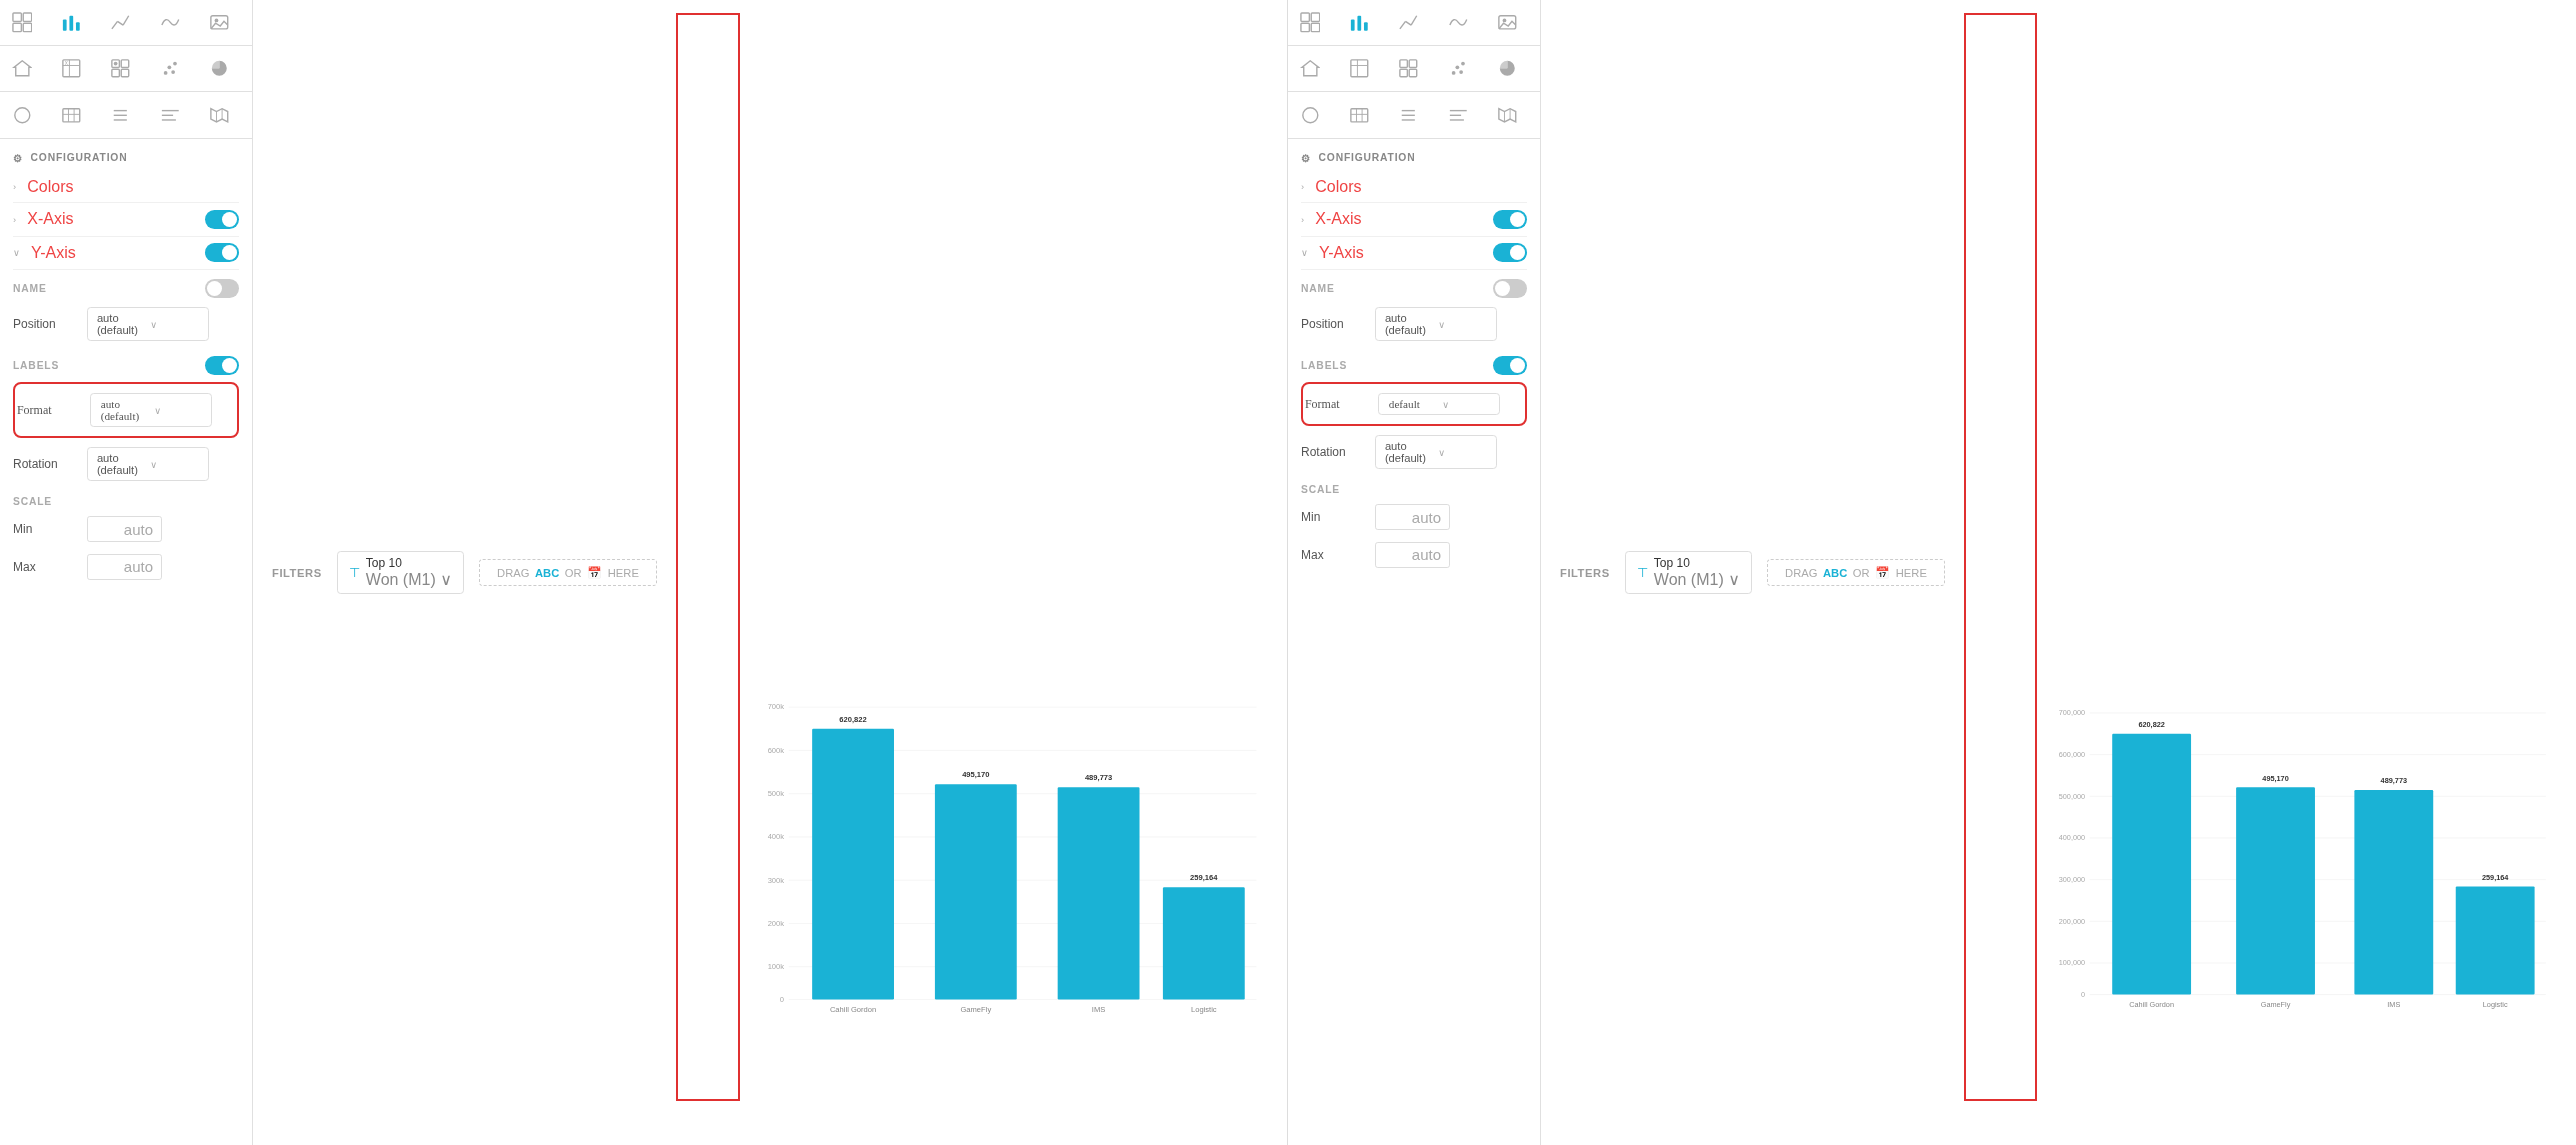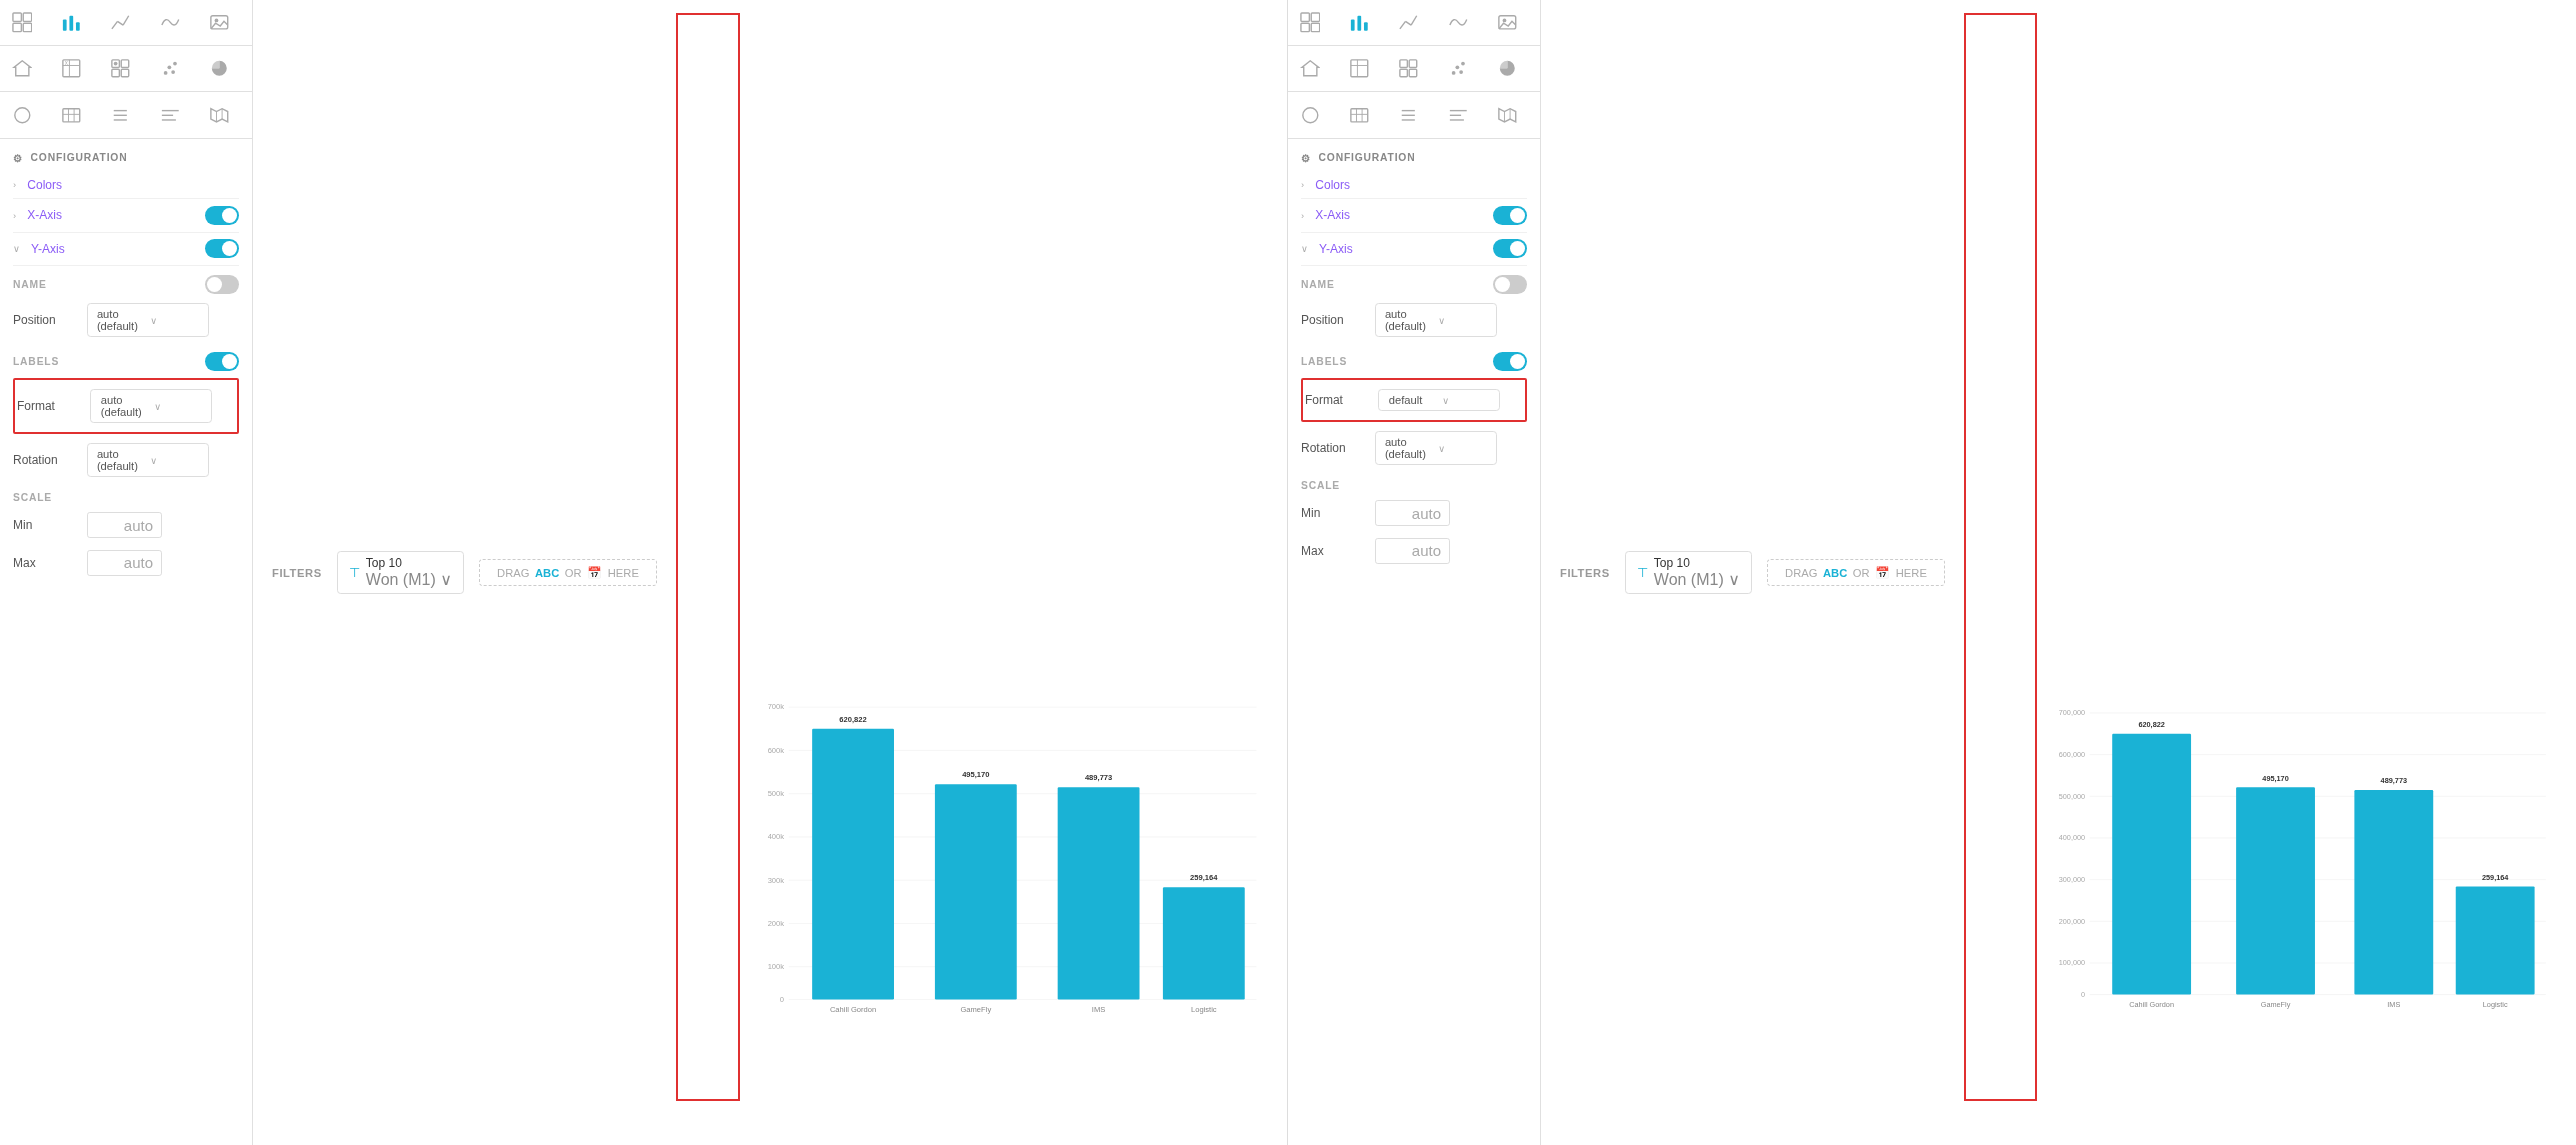--- a/index.html
+++ b/index.html
@@ -67,22 +67,22 @@
       display: flex;
       align-items: center;
       padding: 6.6px 0;
       border-bottom: 0.9px solid #f0f0f0;
       font-size: 12px;
       color: #333;
       gap: 7.5px;
     }
     .config-row .label {
       flex: 1;
-      color: #8b5cf6;
-      font-size: 12px;
+      color: #ef4444;
+      font-size: 16px;
     }
     .chevron {
       font-size: 9.4px;
       color: #aaa;
       margin-right: 3.7px;
     }
     .toggle {
       width: 34px;
       height: 19px;
       border-radius: 9.4px;
@@ -147,23 +147,24 @@
       border-radius: 2.8px;
       padding: 3.7px 7.5px;
       font-size: 15px;
       color: #aaa;
       background: #fff;
       min-width: 75px;
       text-align: right;
     }
     .highlighted-box {
       border: 2.3px solid #e03030;
-      border-radius: 2px;
+      border-radius: 8px;
       padding: 3.7px 1.9px;
       margin: 3.7px 0;
+      font-family: Liberation Serif, serif;
     }
     
     .chart-area {
       flex: 1;
       display: flex;
       flex-direction: row;
       padding: 0;
       background: #fff;
       position: relative;
     }

